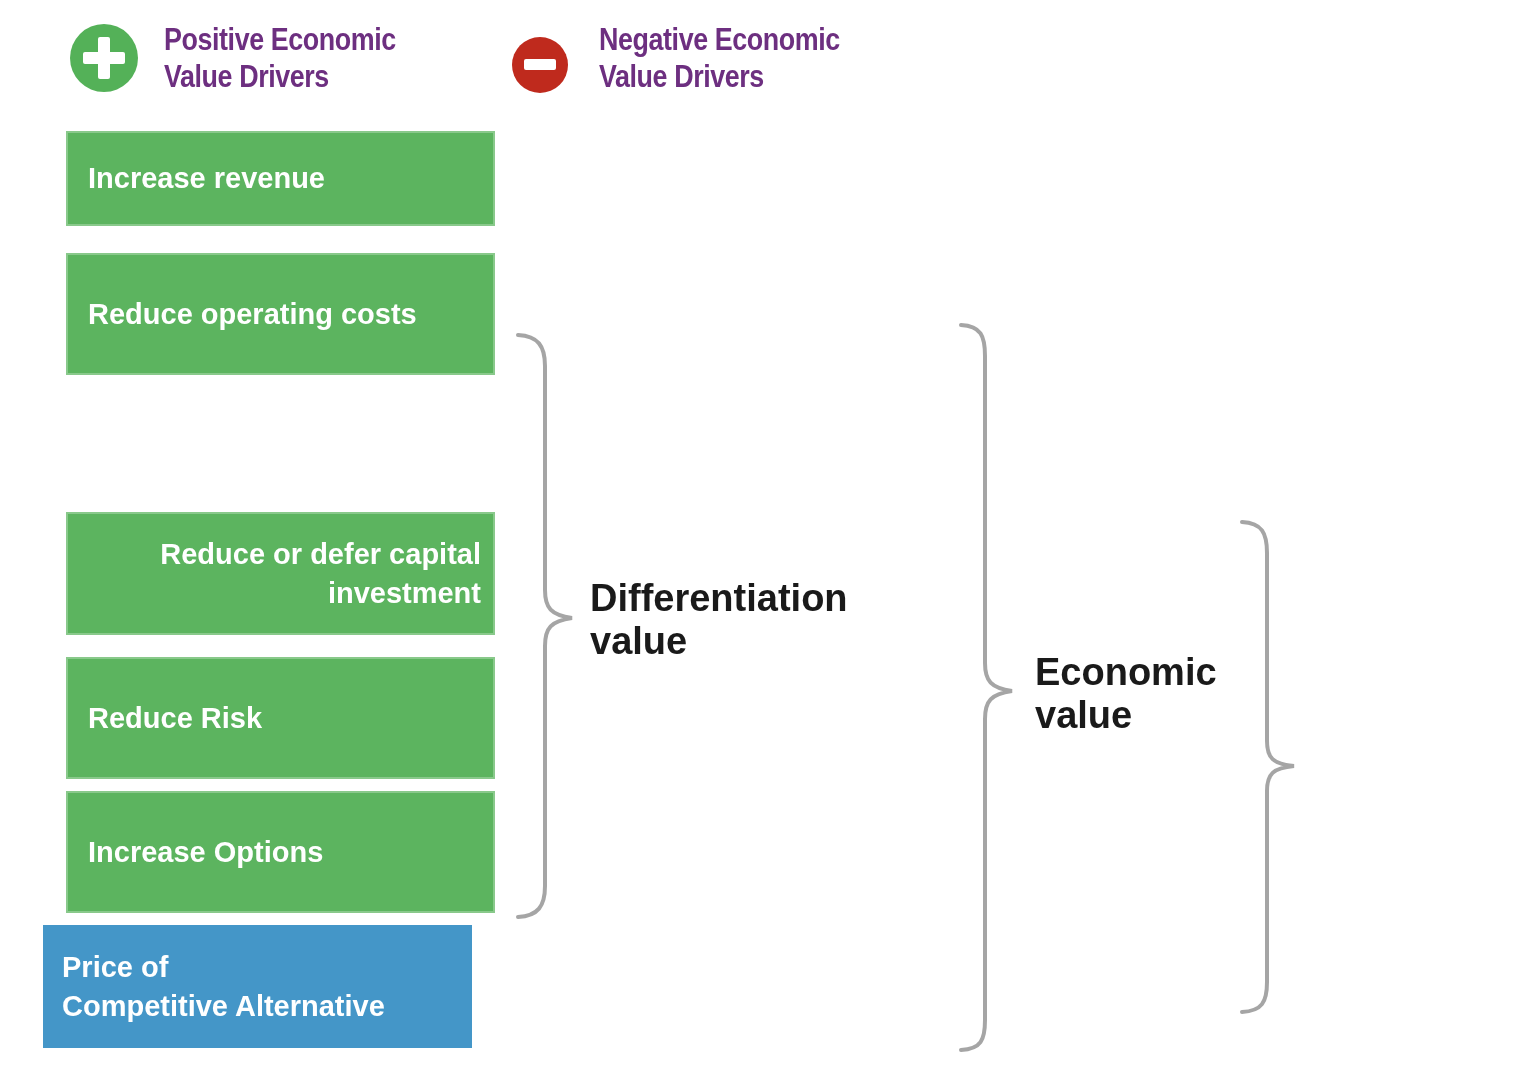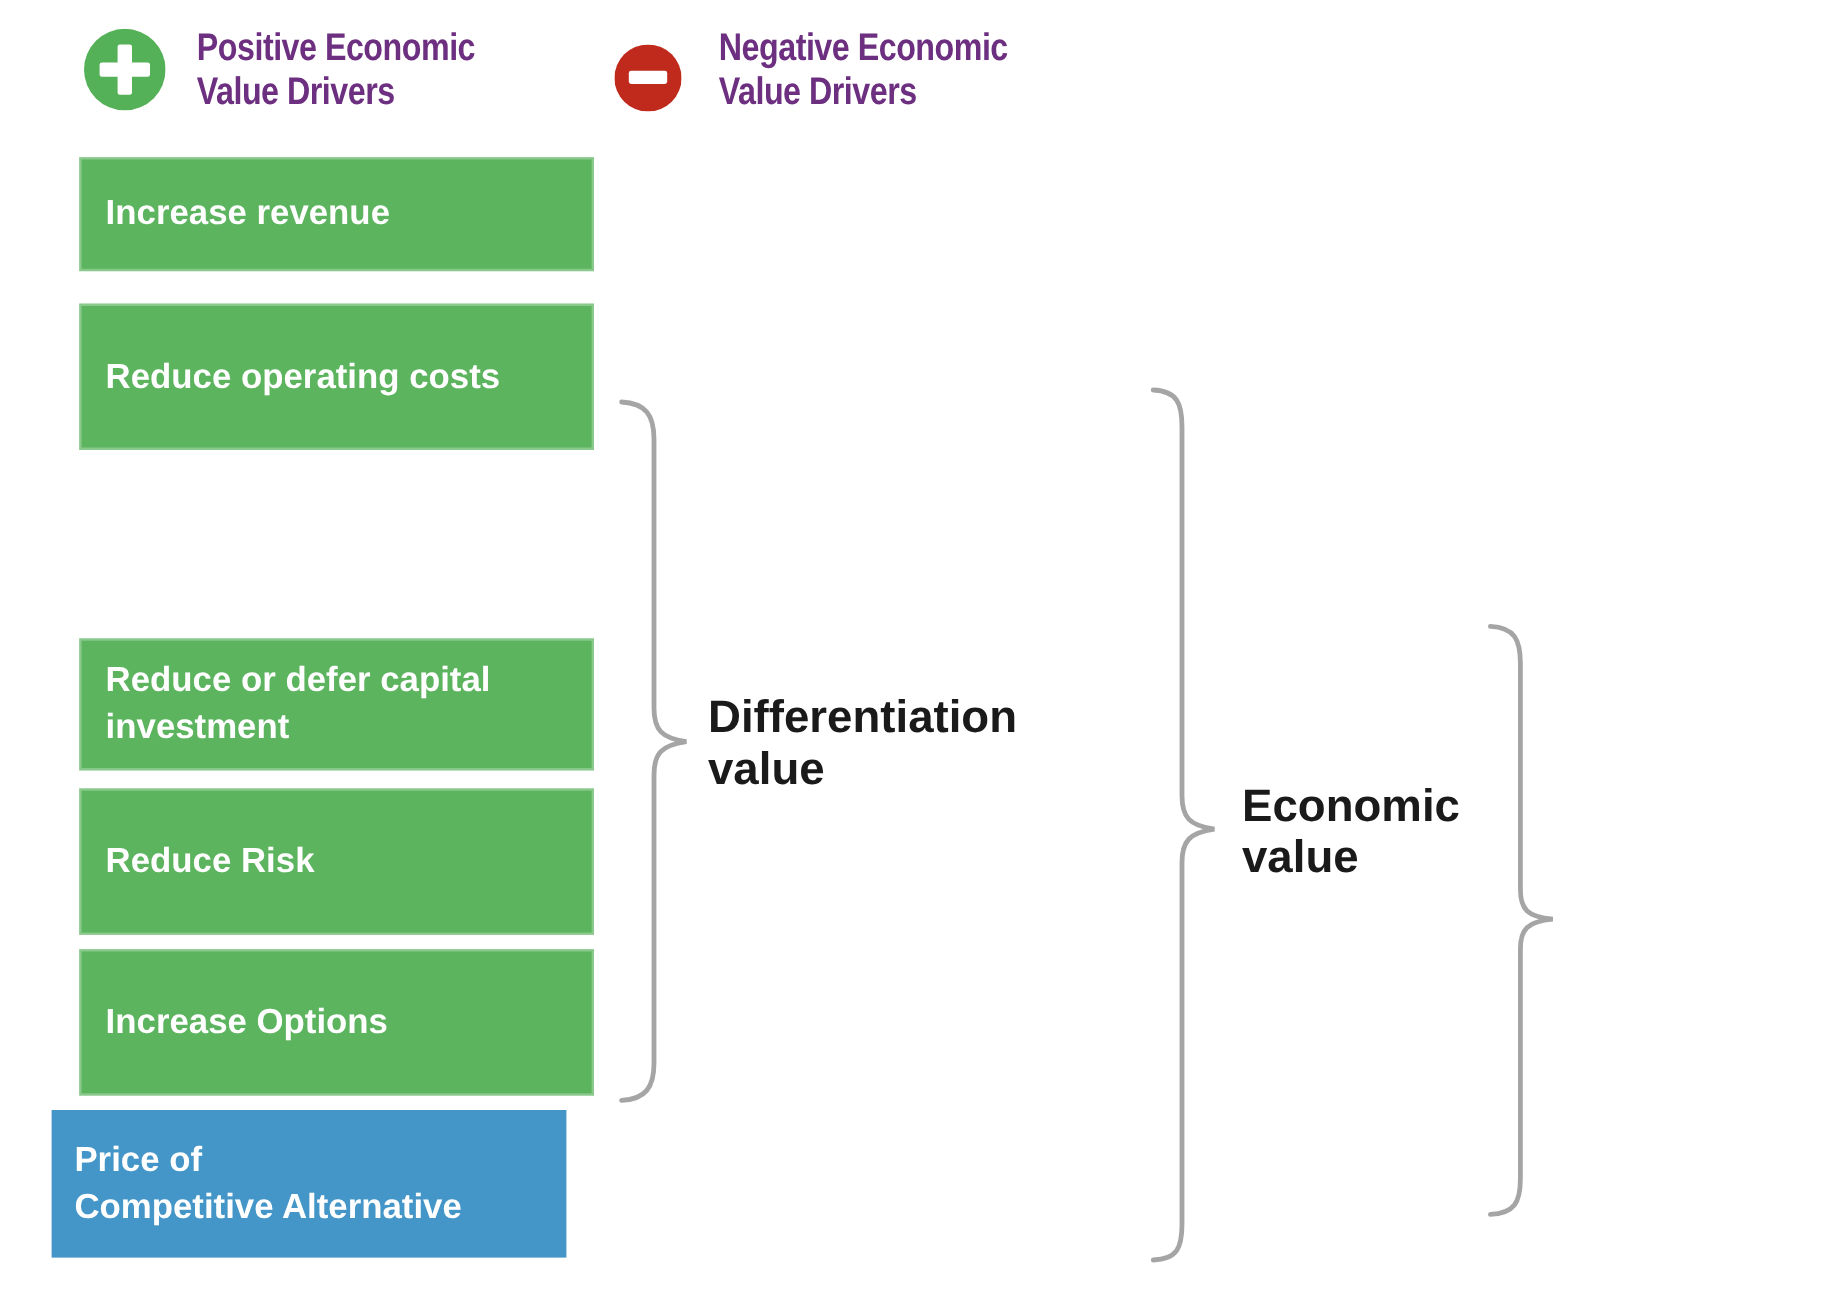--- a/index.html
+++ b/index.html
@@ -83,21 +83,21 @@
     <svg width="56" height="56" viewBox="0 0 56 56">
       <circle cx="28" cy="28" r="28" fill="#bf2a1d"></circle>
       <rect x="12" y="22" width="32" height="11" rx="2" fill="#ffffff"></rect>
     </svg>
   </span>
   <div class="abs legend-title" style="left:599px;top:21px;">Negative Economic
 Value Drivers</div>
 
   <div class="abs box box-green" style="top:119px;height:95px;margin-top:12px;">Increase revenue</div>
   <div class="abs box box-green" style="top:253px;height:122px;">Reduce operating costs</div>
-  <div class="abs box box-green" style="top:532px;height:110px;">Reduce or defer capital investment</div>
+  <div class="abs box box-green" style="top:512px;height:123px;text-align:right;">Reduce or defer capital investment</div>
   <div class="abs box box-green" style="top:657px;height:122px;">Reduce Risk</div>
   <div class="abs box box-green" style="top:791px;height:122px;">Increase Options</div>
 
 
   <div class="abs box box-blue" style="top:925px;height:123px;">Price of
 Competitive Alternative</div>
 
   <span class="abs" style="left:512px;top:330px;">
     <svg width="64" height="592" viewBox="0 0 64 592" fill="none">
       <path d="M6,5 C26,6 33,16 33,36 L33,260 C33,278 39,285 60,288 C39,291 33,298 33,316 L33,556 C33,576 26,586 6,587" stroke="#a5a5a5" stroke-width="4" stroke-linecap="round"></path>

